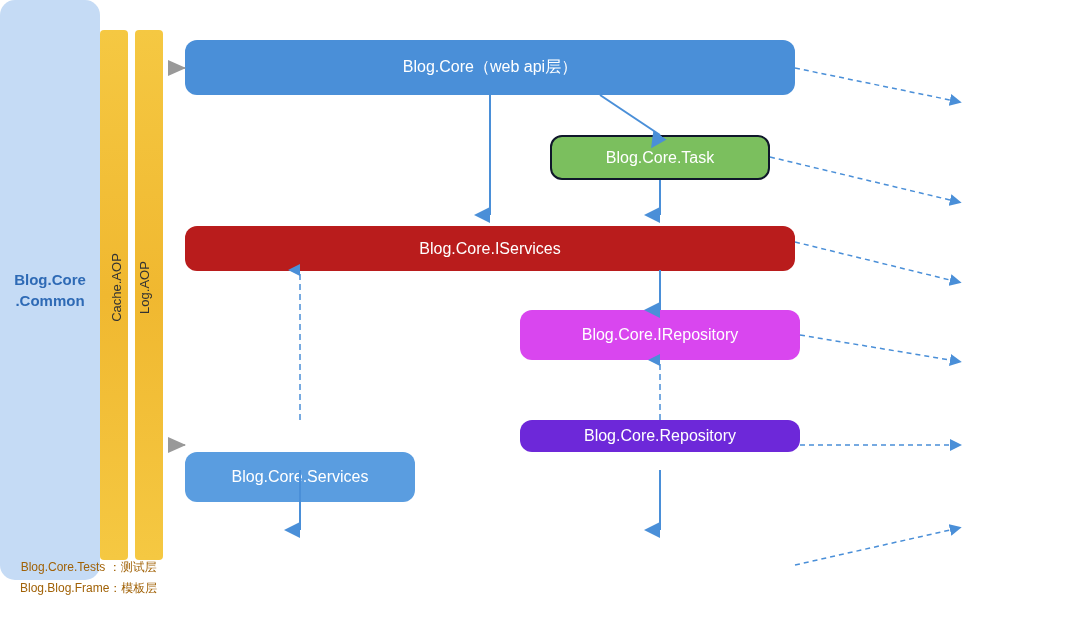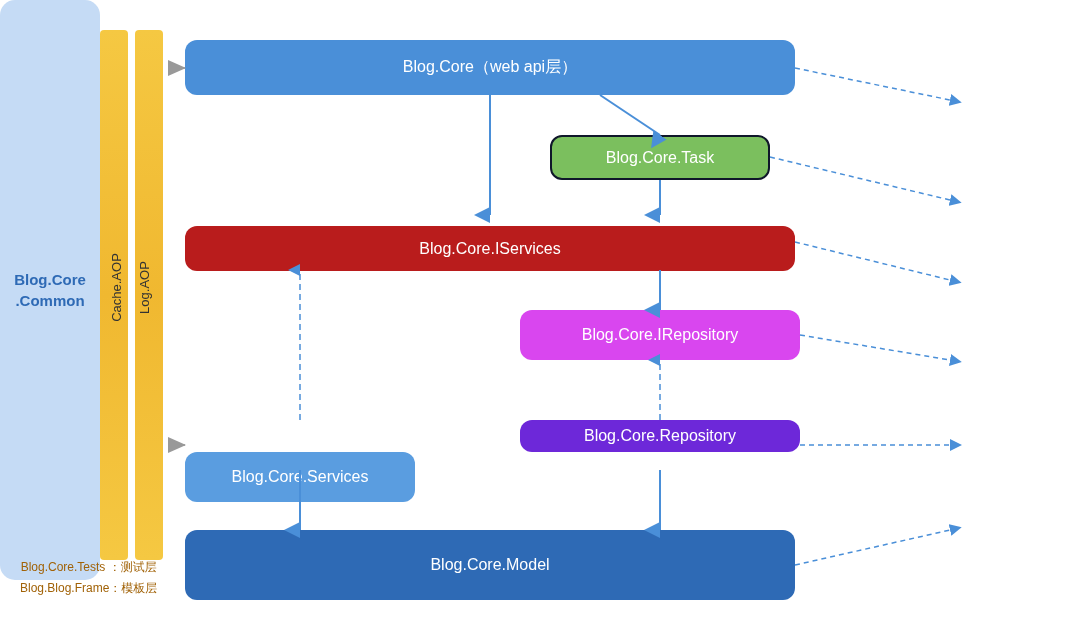--- a/index.html
+++ b/index.html
@@ -207,23 +207,20 @@
   </div>
 
   <div class="box box-services">
     <span>Blog.Core.Services</span>
   </div>
 
   <div class="box box-repository">
     <span>Blog.Core.Repository</span>
   </div>
 
-  <div class="box box-model">
-    <span>Blog.Core.Model</span>
-  </div>
 
   <div class="box-common">
     <span style="white-space:pre-line;">Blog.Core
 .Common</span>
   </div>
 
   <svg class="arrows-svg">
     <defs>
 
       <marker id="arrowLeft" markerWidth="8" markerHeight="8" refX="8" refY="4" orient="auto">

